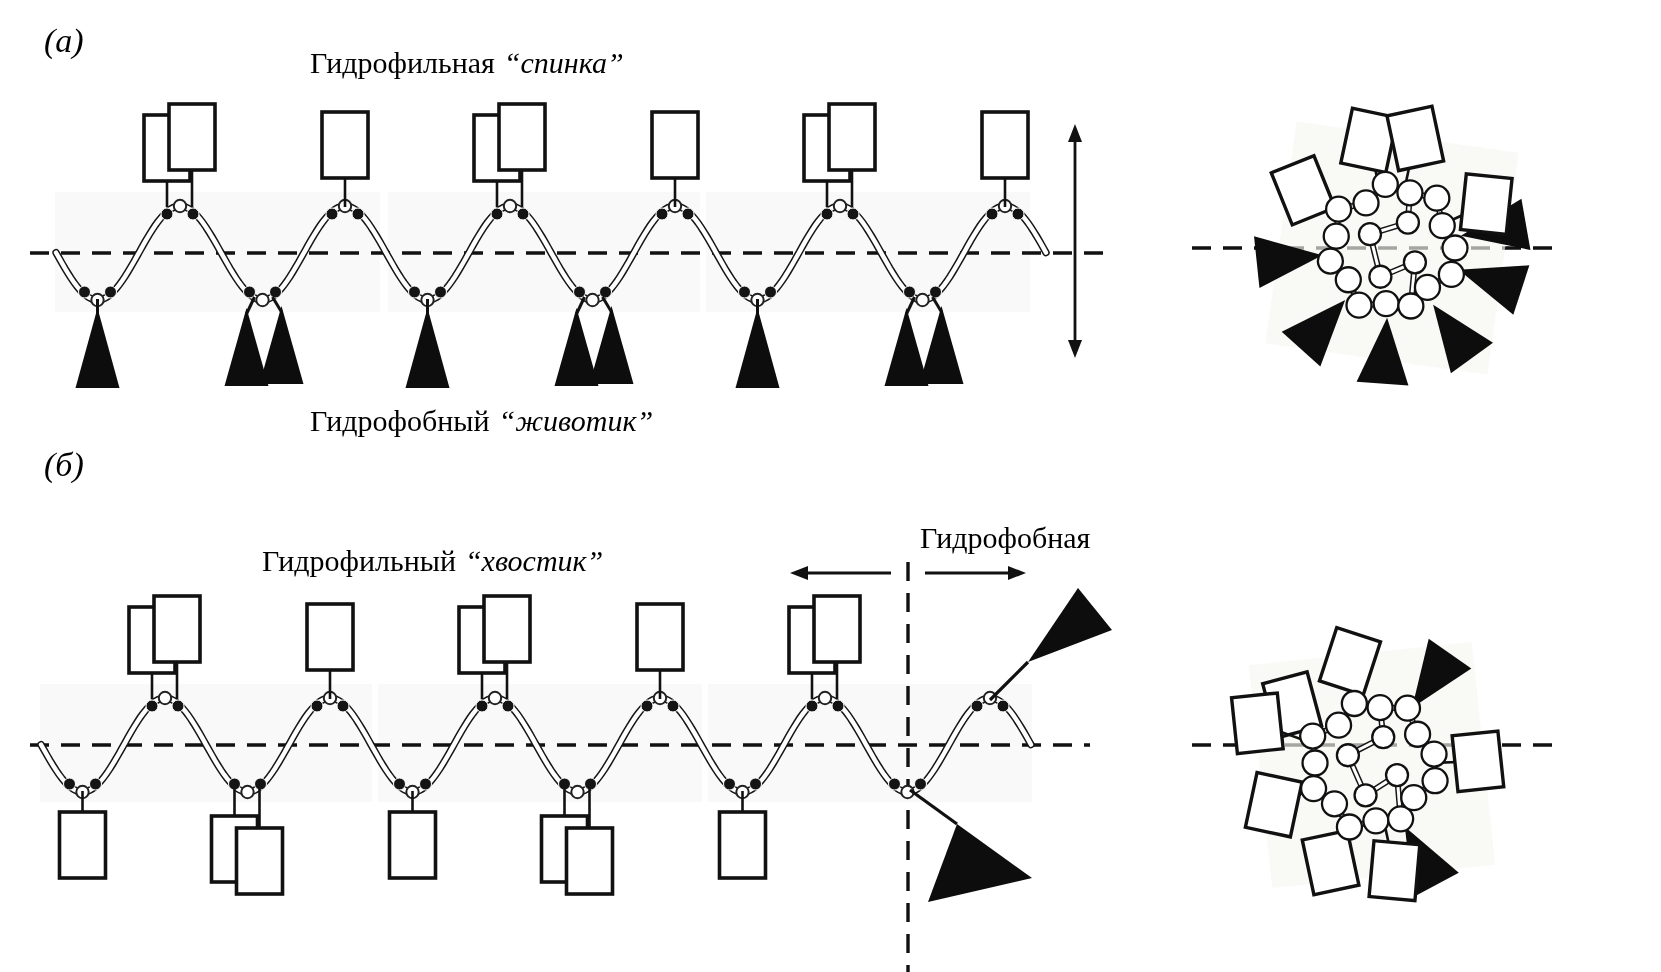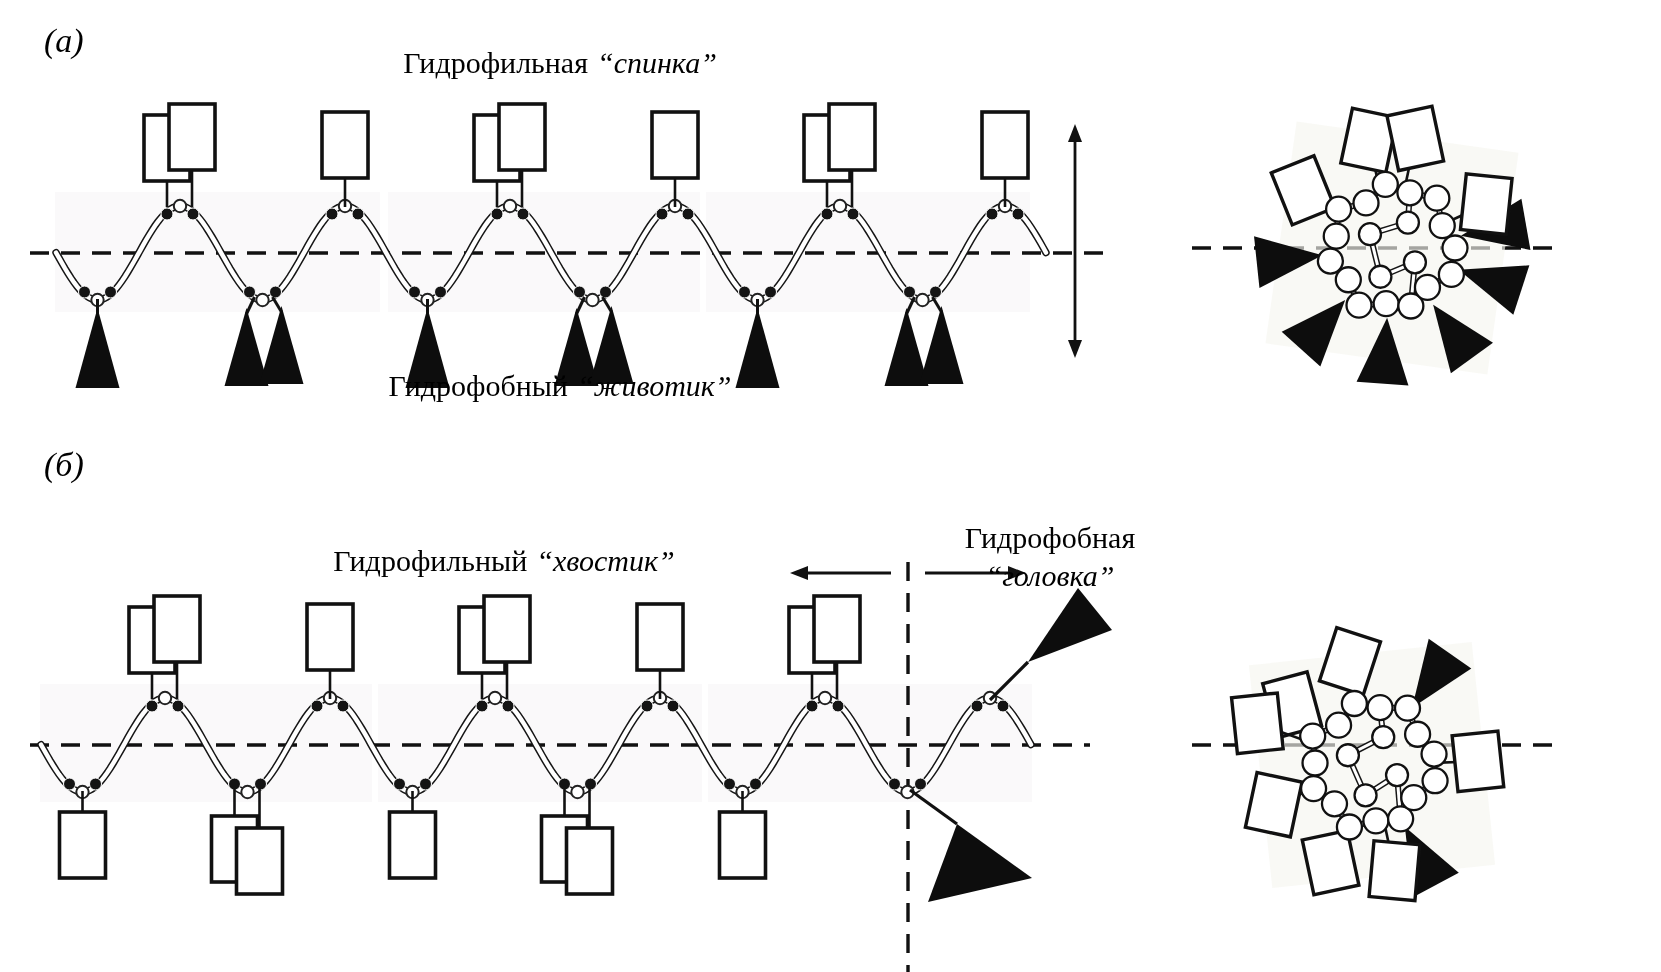--- a/index.html
+++ b/index.html
@@ -7,21 +7,21 @@
     position:relative;
     width:1661px;height:972px;
     background:#ffffff;
     font-family:"Liberation Serif", serif;
     color:#000;
     overflow:hidden;
   }
   #diagram{position:absolute;left:0;top:0;}
   .lbl{position:absolute;white-space:nowrap;}
   .panel-letter{font-size:34px;font-style:italic;}
-  .caption{font-size:30px;text-align:center;white-space:normal;}
+  .caption{font-size:30px;text-align:left;white-space:normal;}
   .caption .emph{font-style:italic;margin-left:9px;}
   .caption .emph2{font-style:italic;}
   .twoline{line-height:1.25;margin-top:35px;}
 </style>
 </head>
 <body>
 
 <div id="stage">
 
   <svg id="diagram" width="1661" height="972" viewBox="0 0 1661 972" xmlns="http://www.w3.org/2000/svg">
@@ -456,24 +456,23 @@
         <circle cx="1347.8932197812635" cy="755.2602285711863" r="11" fill="#fff" stroke="#111" stroke-width="2.3"></circle>
         <circle cx="1365.5547375846495" cy="795.322575622748" r="11" fill="#fff" stroke="#111" stroke-width="2.3"></circle>
         <circle cx="1397.0339640733032" cy="775.1143780222296" r="11" fill="#fff" stroke="#111" stroke-width="2.3"></circle>
       </g>
     </svg>
 
   <div class="lbl panel-letter" style="left:44px;top:22px;">(а)</div>
 
   <div class="lbl caption" style="left:310px;top:46px;width:500px;"><span>Гидрофильная</span><span class="emph">“спинка”</span></div>
 
-  <div class="lbl caption" style="left:310px;top:369px;width:500px;"><span>Гидрофобный</span><span class="emph">“животик”</span></div>
+  <div class="lbl caption" style="left:310px;top:404px;width:500px;"><span>Гидрофобный</span><span class="emph">“животик”</span></div>
 
   <div class="lbl panel-letter" style="left:44px;top:446px;">(б)</div>
 
-  <div class="lbl caption" style="left:254px;top:544px;width:500px;"><span>Гидрофильный</span><span class="emph">“хвостик”</span></div>
+  <div class="lbl caption" style="left:262px;top:544px;width:500px;"><span>Гидрофильный</span><span class="emph">“хвостик”</span></div>
 
   <div class="lbl caption twoline" style="left:920px;top:484px;width:260px;">
     <div>Гидрофобная</div>
-    <div class="emph2">“головка”</div>
   </div>
 
 </div>
 
 </body></html>

